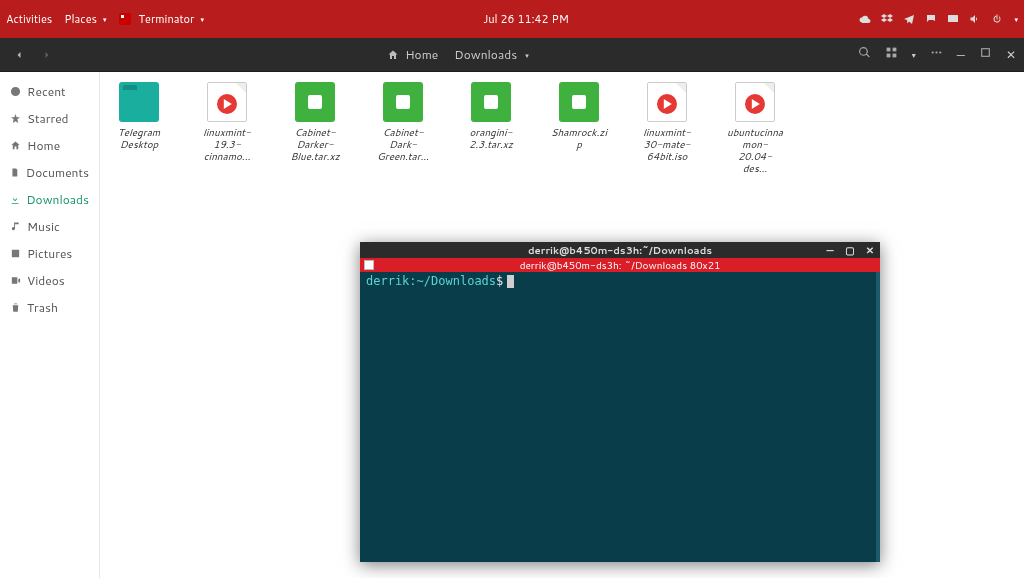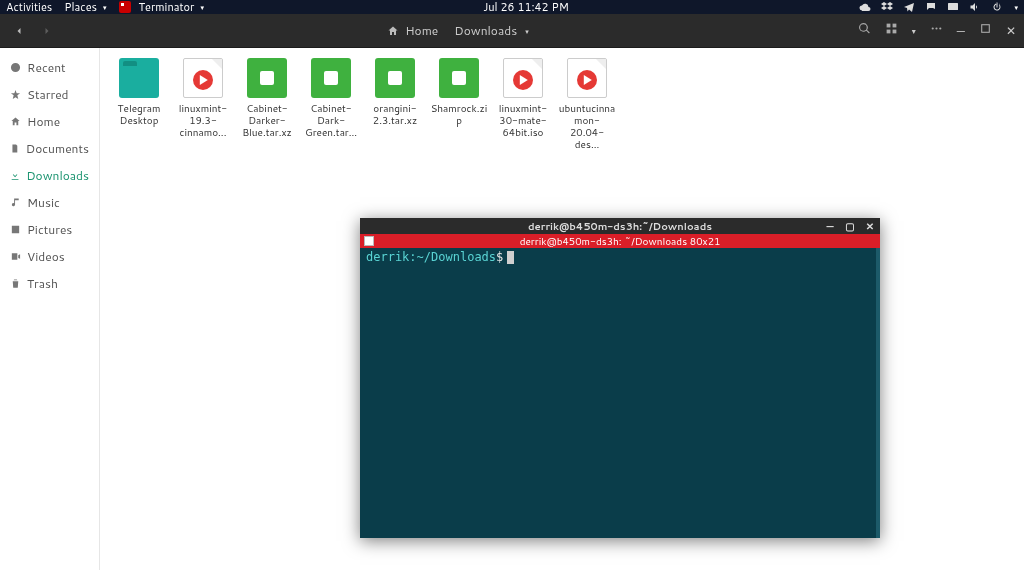--- a/index.html
+++ b/index.html
@@ -1,18 +1,18 @@
 <!DOCTYPE html>
 <html><head>
 <meta charset="utf-8">
 <style>
   * { box-sizing: border-box; margin: 0; padding: 0; }
   html, body { width: 1024px; height: 578px; font-family: "Cantarell", "Segoe UI", Arial, sans-serif; background: #fff; overflow: hidden; }
   
-  .top-panel { height: 14px; background: #0f172a; color: #fff; display: flex; align-items: center; font-size: 11px; padding: 0 6px; }
+  .top-panel { height: 38px; background: #b91c1c; color: #fff; display: flex; align-items: center; font-size: 11px; padding: 0 6px; }
   .tp-left, .tp-right { display: flex; align-items: center; gap: 12px; }
   .tp-left { flex: 1; }
   .tp-center { flex: 0 0 auto; margin-left: 28px; }
   .tp-right { flex: 1; justify-content: flex-end; gap: 10px; }
   .tp-btn { display: flex; align-items: center; gap: 4px; cursor: pointer; }
   .tp-icon { display: inline-block; width: 12px; height: 12px; }
   .tp-icon svg { width: 12px; height: 12px; fill: #ddd; }
   .chev { font-size: 7px; margin-left: 2px; }
   .term-badge { display:inline-block; width:12px; height:12px; background:#c80000; border-radius:2px; position:relative; margin-right:4px;}
   .term-badge::after{content:"";position:absolute;left:2px;top:2px;width:3px;height:3px;background:#fff;}
@@ -28,21 +28,21 @@
   .fm-right{display:flex;gap:14px;align-items:center;}
   .fm-right svg{width:13px;height:13px;fill:#aaa;}
   .fm-right .wbtn{cursor:pointer;}
   .fm-body{display:flex; height:calc(100% - 34px);}
   .sidebar{width:100px; border-right:1px solid #e6e6e6; padding:6px 0; font-size:12px; color:#555;}
   .sb-item{display:flex;align-items:center;gap:6px;padding:5px 10px;cursor:pointer;}
   .sb-item.active{color:#1a936f;font-weight:500;}
   .sb-item svg{width:11px;height:11px;fill:#777;}
   .sb-item.active svg{fill:#1a936f;}
   .content{flex:1;padding:10px 10px;position:relative; background:#fff;}
-  .grid{display:flex;flex-wrap:wrap;gap:10px 6px;align-content:flex-start;}
+  .grid{display:flex;flex-wrap:wrap;gap:10px 30px;align-content:flex-start;font-style:italic;}
   .file{width:58px;text-align:center;font-size:10px;color:#333;cursor:pointer;}
   .file .icn{width:40px;height:40px;margin:0 auto 4px;position:relative;}
   .file .lbl{line-height:1.2;word-break:break-word;}
   .icn-folder{background:#1aae9f;border-radius:3px;}
   .icn-folder::before{content:"";position:absolute;top:3px;left:4px;width:14px;height:5px;background:#128f82;border-radius:2px 2px 0 0;}
   .icn-archive{background:#3fb13f;border-radius:3px;}
   .icn-archive::after{content:"";position:absolute;left:50%;top:50%;width:14px;height:14px;transform:translate(-50%,-50%);background:#fff;border-radius:2px;}
   .icn-doc{background:#fff;border:1px solid #ccc;border-radius:2px;}
   .icn-doc::before{content:"";position:absolute;right:0;top:0;width:0;height:0;border-style:solid;border-width:0 10px 10px 0;border-color:transparent #eee transparent transparent;}
   .icn-doc .disc{position:absolute;left:50%;top:55%;width:20px;height:20px;background:#e53935;border-radius:50%;transform:translate(-50%,-50%);}

